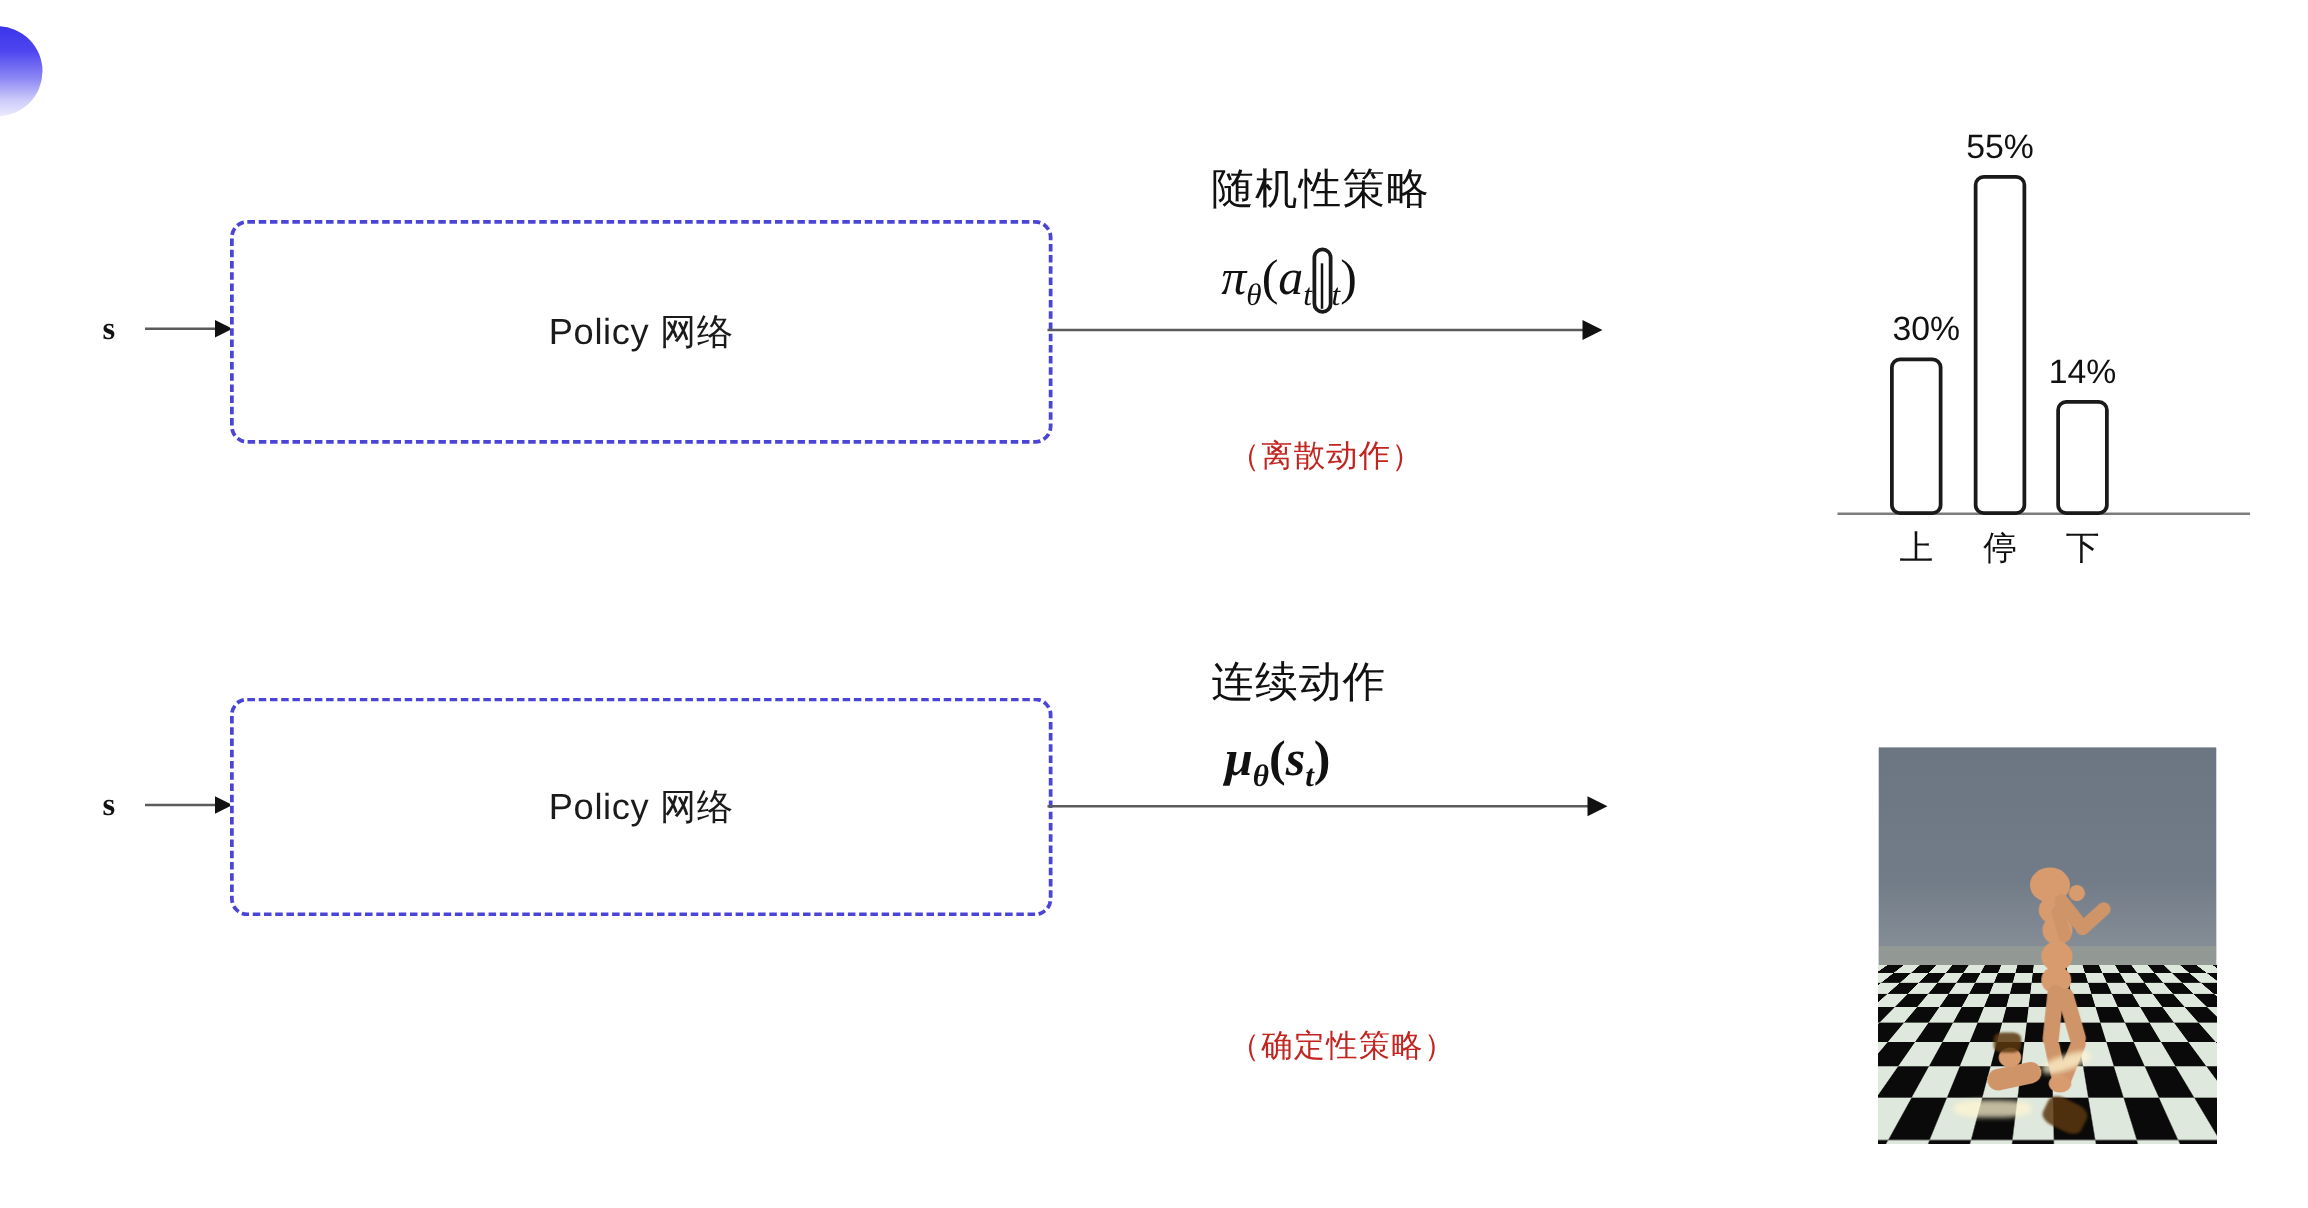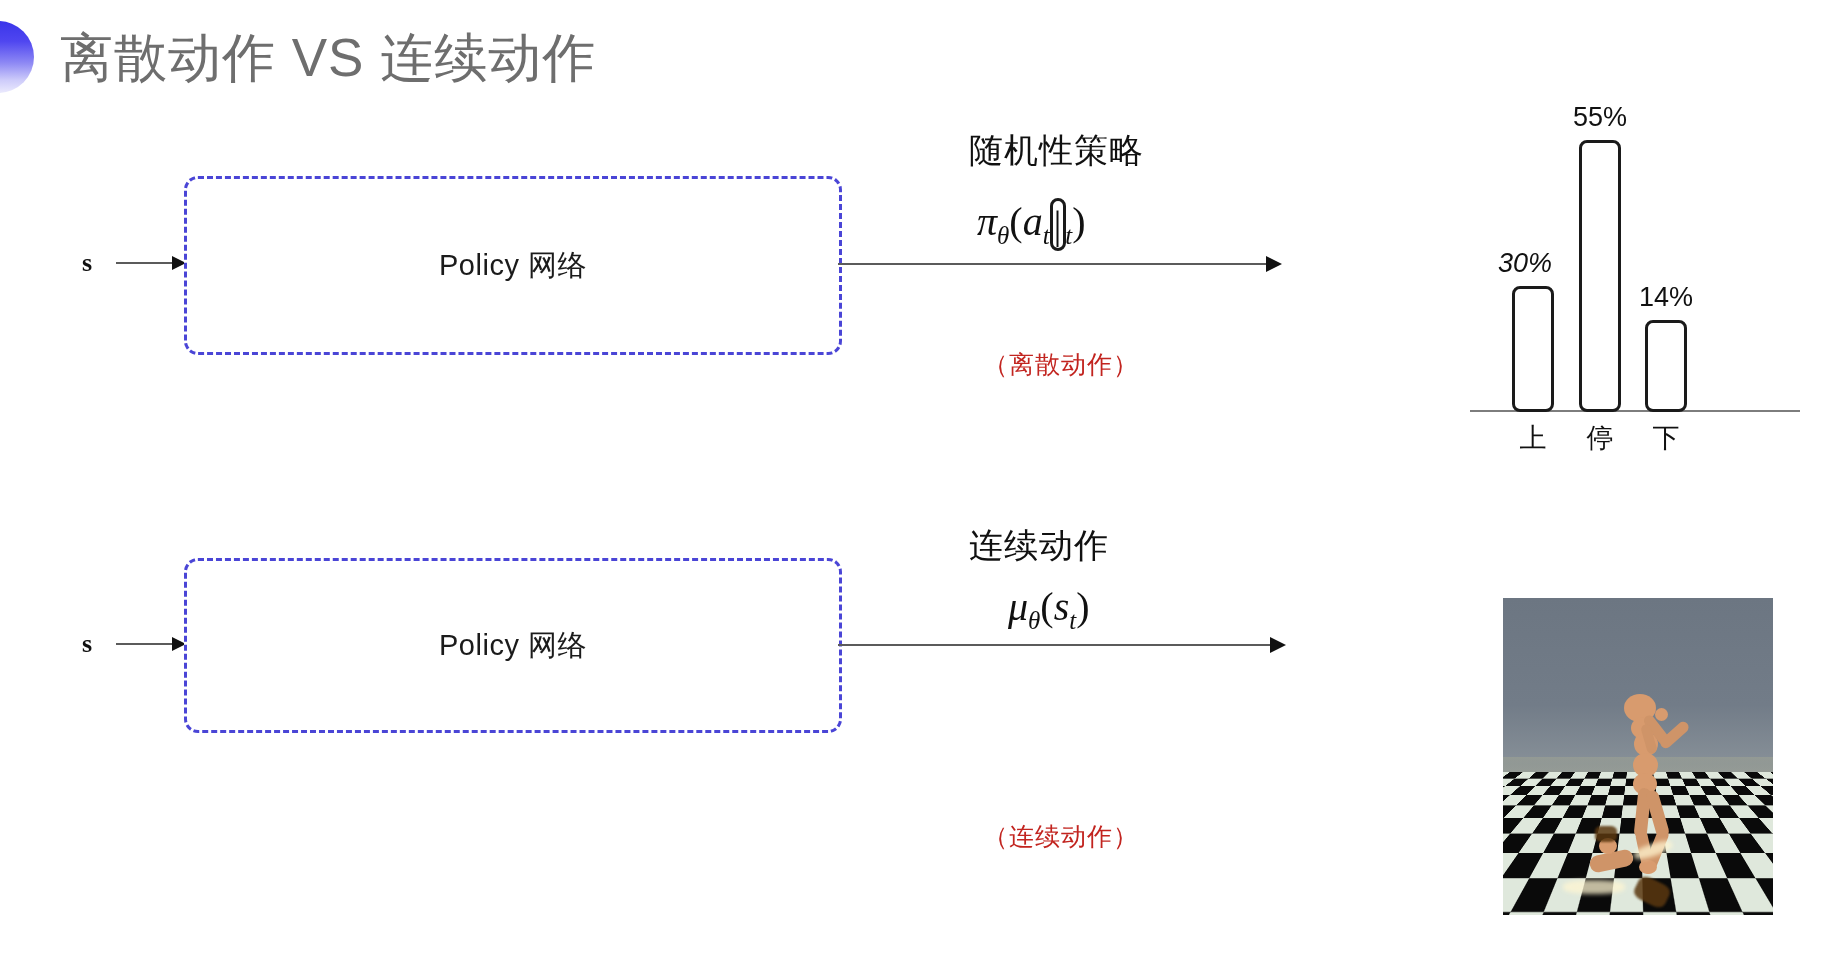--- a/index.html
+++ b/index.html
@@ -111,21 +111,20 @@
     position:absolute;background:rgba(255,245,210,.75);border-radius:40%;filter:blur(2px);
   }
   .scuff{position:absolute;background:rgba(90,55,15,.85);border-radius:30%;filter:blur(1px);}
 </style>
 </head>
 <body>
 
 <div class="slide">
 
   <div class="title-bullet"></div>
-  <div class="slide-title">离散动作 VS 连续动作</div>
 
   <div>
 
     <div class="s-label" style="left:82px;top:248px;">s</div>
 
     <div class="in-arrow" style="left:116px;top:256px;width:70px;">
       <div class="shaft" style="width:58px;"></div>
       <div class="head" style="left:56px;"></div>
     </div>
 
@@ -145,21 +144,21 @@
     </div>
 
     <div class="note-red" style="left:983px;top:348px;">（离散动作）</div>
   </div>
 
   <div class="chart" style="left:1470px;top:96px;width:376px;height:320px;">
 
     <div class="axis" style="top:314px;width:330px;"></div>
 
     <div class="bar" style="left:42px;top:190px;width:42px;height:126px;"></div>
-    <div class="bar-value" style="left:12px;top:152px;width:86px;font-style:italic;">30%</div>
+    <div class="bar-value" style="left:28px;top:152px;width:86px;">30%</div>
     <div class="bar-cat" style="left:20px;top:324px;width:86px;">上</div>
 
     <div class="bar" style="left:109px;top:44px;width:42px;height:272px;"></div>
     <div class="bar-value" style="left:87px;top:6px;width:86px;">55%</div>
     <div class="bar-cat" style="left:87px;top:324px;width:86px;">停</div>
 
     <div class="bar" style="left:175px;top:224px;width:42px;height:92px;"></div>
     <div class="bar-value" style="left:153px;top:186px;width:86px;">14%</div>
     <div class="bar-cat" style="left:153px;top:324px;width:86px;">下</div>
   </div>
@@ -177,25 +176,25 @@
       <span class="policy-label">Policy 网络</span>
     </div>
 
     <div class="out-arrow" style="left:838px;top:637px;width:450px;">
       <div class="shaft" style="width:434px;"></div>
       <div class="head" style="left:432px;"></div>
     </div>
 
     <div class="policy-kind" style="left:969px;top:523px;">连续动作</div>
 
-    <div class="formula" style="left:1008px;top:583px;">
+    <div class="formula" style="left:980px;top:583px;font-weight:bold;">
       <span>μ</span><span class="sub">θ</span><span class="paren">(</span><span>s</span><span class="sub">t</span><span class="paren">)</span>
     </div>
 
-    <div class="note-red" style="left:983px;top:820px;">（连续动作）</div>
+    <div class="note-red" style="left:983px;top:820px;">（确定性策略）</div>
   </div>
 
   <div class="sim" style="left:1503px;top:598px;width:270px;height:317px;">
     <div class="sky"></div>
     <div class="horizon-haze"></div>
     <div class="floor"></div>
 
     <div class="body-part" style="left:121px;top:96px;width:32px;height:28px;"></div>
     <div class="body-part" style="left:128px;top:119px;width:24px;height:22px;"></div>
     <div class="body-part" style="left:131px;top:134px;width:24px;height:24px;"></div>

